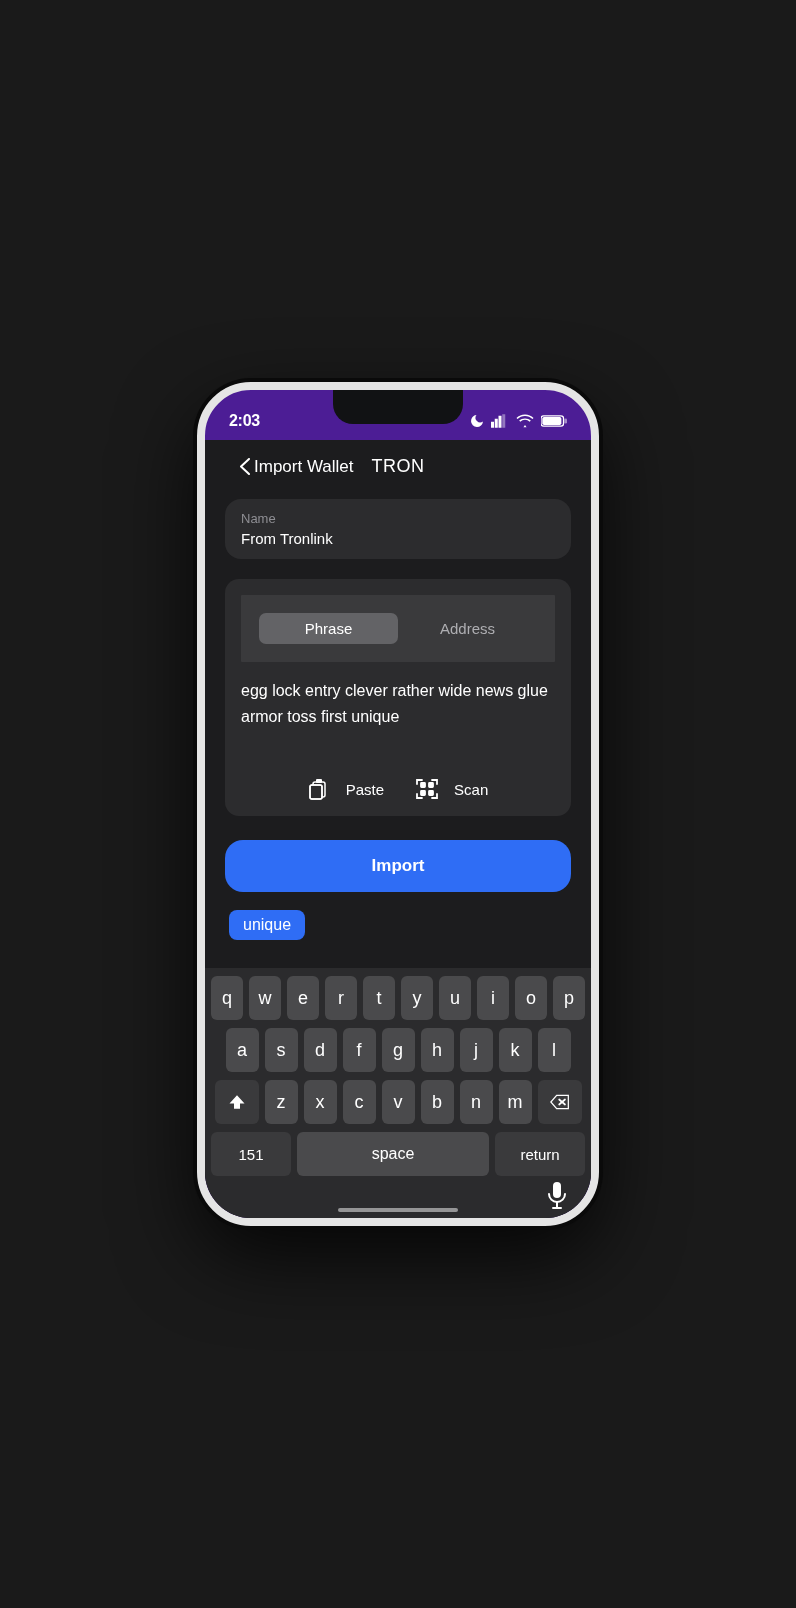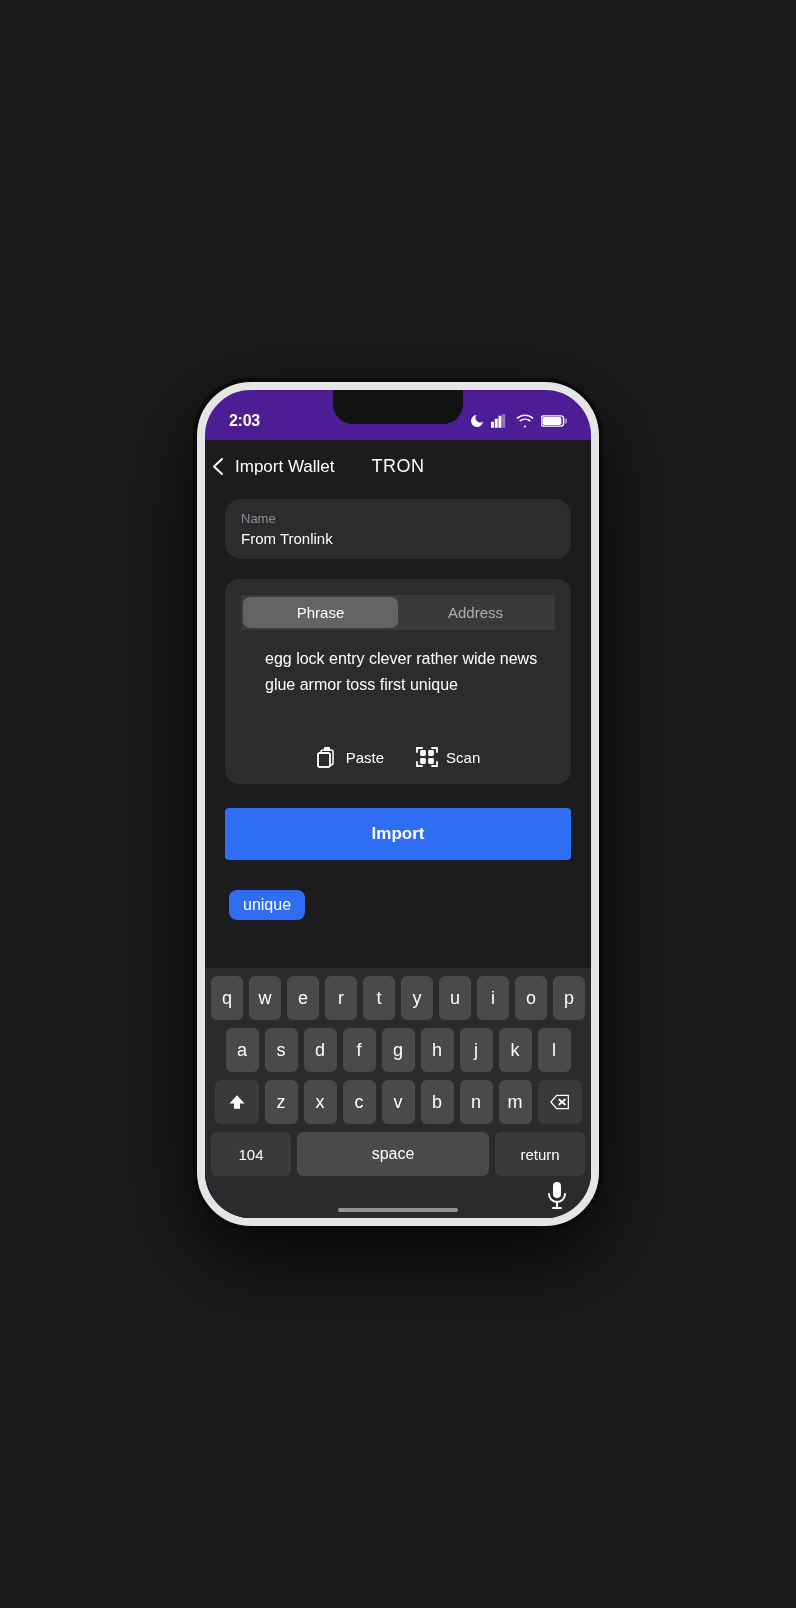--- a/index.html
+++ b/index.html
@@ -65,24 +65,24 @@
     }
     .nav-bar {
       display: flex;
       align-items: center;
       justify-content: center;
       padding: 16px 20px 12px;
       position: relative;
     }
     .back-btn {
       position: absolute;
-      left: 8px;
-      display: flex;
-      align-items: center;
-      gap: 12px;
+      left: 35px;
+      display: flex;
+      align-items: center;
+      gap: 4px;
       color: #fff;
       font-size: 17px;
       cursor: pointer;
     }
     .nav-title {
       color: #fff;
       font-size: 18px;
       font-weight: 400;
       letter-spacing: 0.5px;
     }
@@ -107,21 +107,21 @@
     .phrase-box {
       background: #2c2c2e;
       border-radius: 14px;
       padding: 16px;
       margin-bottom: 24px;
     }
     .tab-row {
       display: flex;
       background: #3a3a3c;
       border-radius: 1px;
-      padding: 2px;
+      padding: 18px;
       margin-bottom: 16px;
     }
     .tab-btn {
       flex: 1;
       text-align: center;
       padding: 7px 0;
       border-radius: 7px;
       font-size: 15px;
       font-weight: 500;
       cursor: pointer;
@@ -132,53 +132,52 @@
     }
     .tab-btn.inactive {
       color: #aeaeb2;
     }
     .phrase-text {
       color: #fff;
       font-size: 16px;
       line-height: 1.6;
       min-height: 80px;
       margin-bottom: 20px;
-      margin-left: 24px;
     }
     .phrase-actions {
       display: flex;
       align-items: center;
       justify-content: center;
       gap: 32px;
     }
     .action-btn {
       display: flex;
       align-items: center;
-      gap: 8px;
+      gap: 16px;
       color: #fff;
       font-size: 15px;
       cursor: pointer;
     }
     .action-icon {
       width: 22px;
       height: 22px;
       display: flex;
       align-items: center;
       justify-content: center;
     }
     .import-btn {
       background: #2f6df5;
-      border-radius: 4px;
+      border-radius: 18px;
       text-align: center;
       padding: 16px;
       color: #fff;
       font-size: 17px;
       font-weight: 600;
       cursor: pointer;
-      margin: 0 0 20px;
+      margin: 0 0 8px;
     }
     .autocomplete-row {
       padding: 0 24px 8px;
     }
     .autocomplete-chip {
       display: inline-block;
       background: #2f6df5;
       color: #fff;
       border-radius: 8px;
       padding: 6px 14px;
@@ -416,21 +415,21 @@
         <div class="key key-special key-delete">
           <svg width="20" height="16" viewBox="0 0 24 18" fill="white">
               <path d="M22 1H8L1 9l7 8h14V1z" stroke="white" stroke-width="1.5" fill="none"></path>
               <line x1="11" y1="6" x2="18" y2="12" stroke="white" stroke-width="2" stroke-linecap="round"></line>
               <line x1="18" y1="6" x2="11" y2="12" stroke="white" stroke-width="2" stroke-linecap="round"></line>
             </svg>
         </div>
       </div>
       <div class="bottom-row">
         <div class="key-123">
-          <span>104</span>
+          <span>151</span>
         </div>
         <div class="key-space">
           <span>space</span>
         </div>
         <div class="key-return">
           <span>return</span>
         </div>
       </div>
       <div class="mic-row">
         <svg width="24" height="28" viewBox="0 0 24 28" fill="white">

